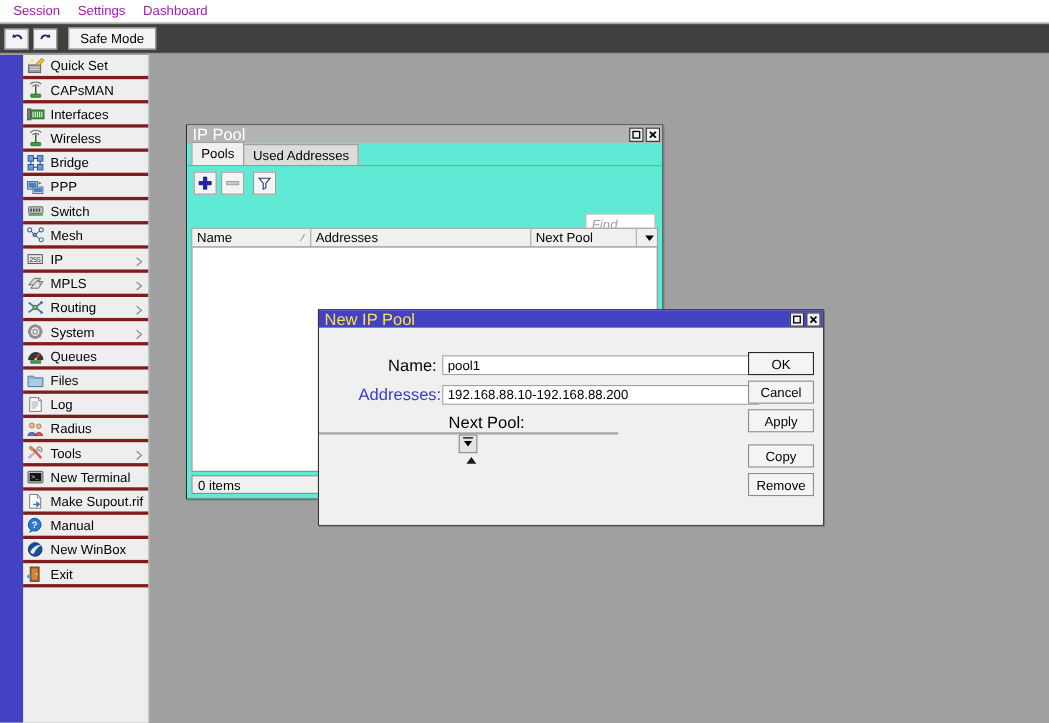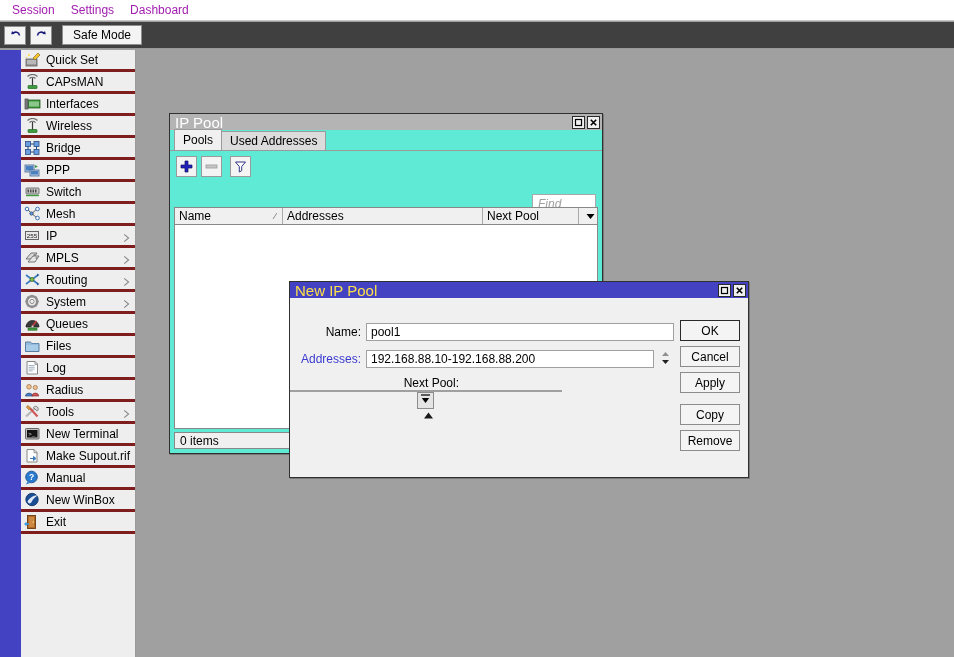--- a/index.html
+++ b/index.html
@@ -312,23 +312,24 @@
     position: absolute;
     left: 0;
     height: 20px;
     display: flex;
     align-items: center;
   }
   .flabel {
     width: 76px;
     text-align: right;
     padding-right: 5px;
-    font-size: 12px;
+    font-size: 15px;
     box-sizing: border-box;
     white-space: nowrap;
+    margin-left: 36px;
   }
   .flabel.modified { color: #3a3ad0; }
   .finput {
     height: 18px;
     background: #ffffff;
     border: 1px solid #a0a0a0;
     box-sizing: border-box;
     display: flex;
     align-items: center;
     padding-left: 4px;

